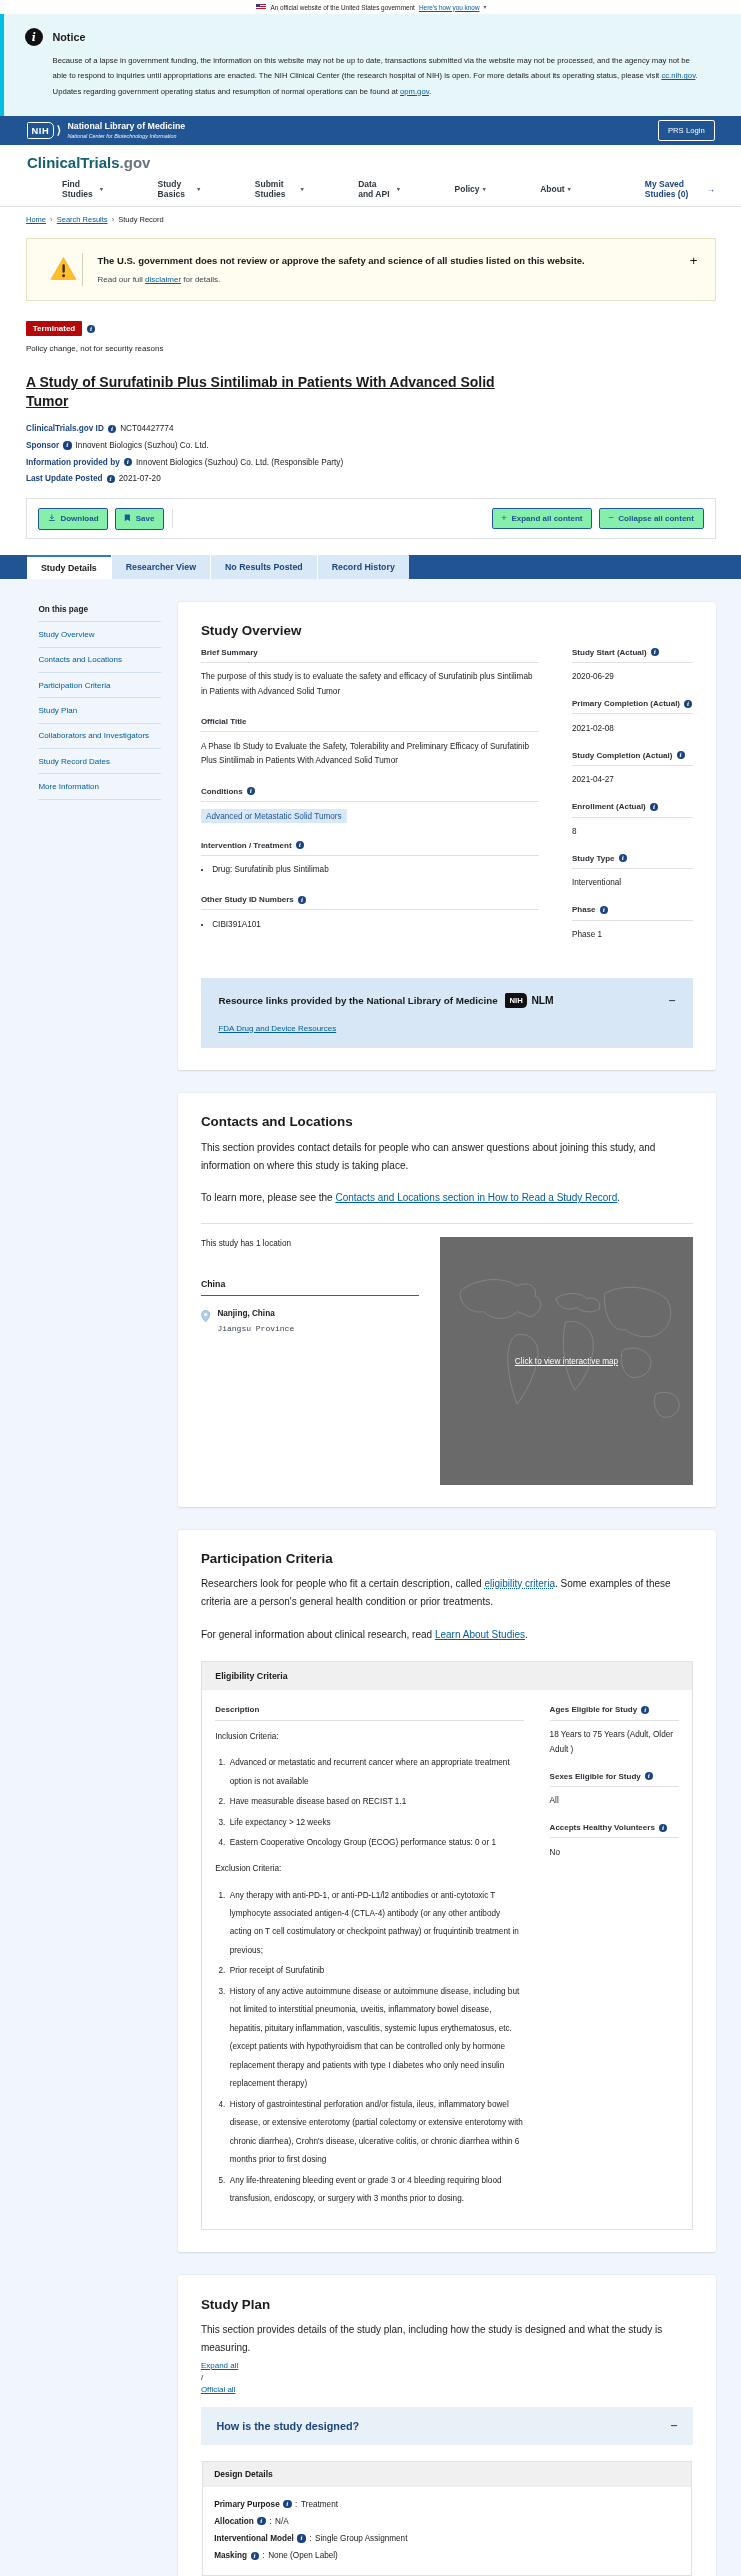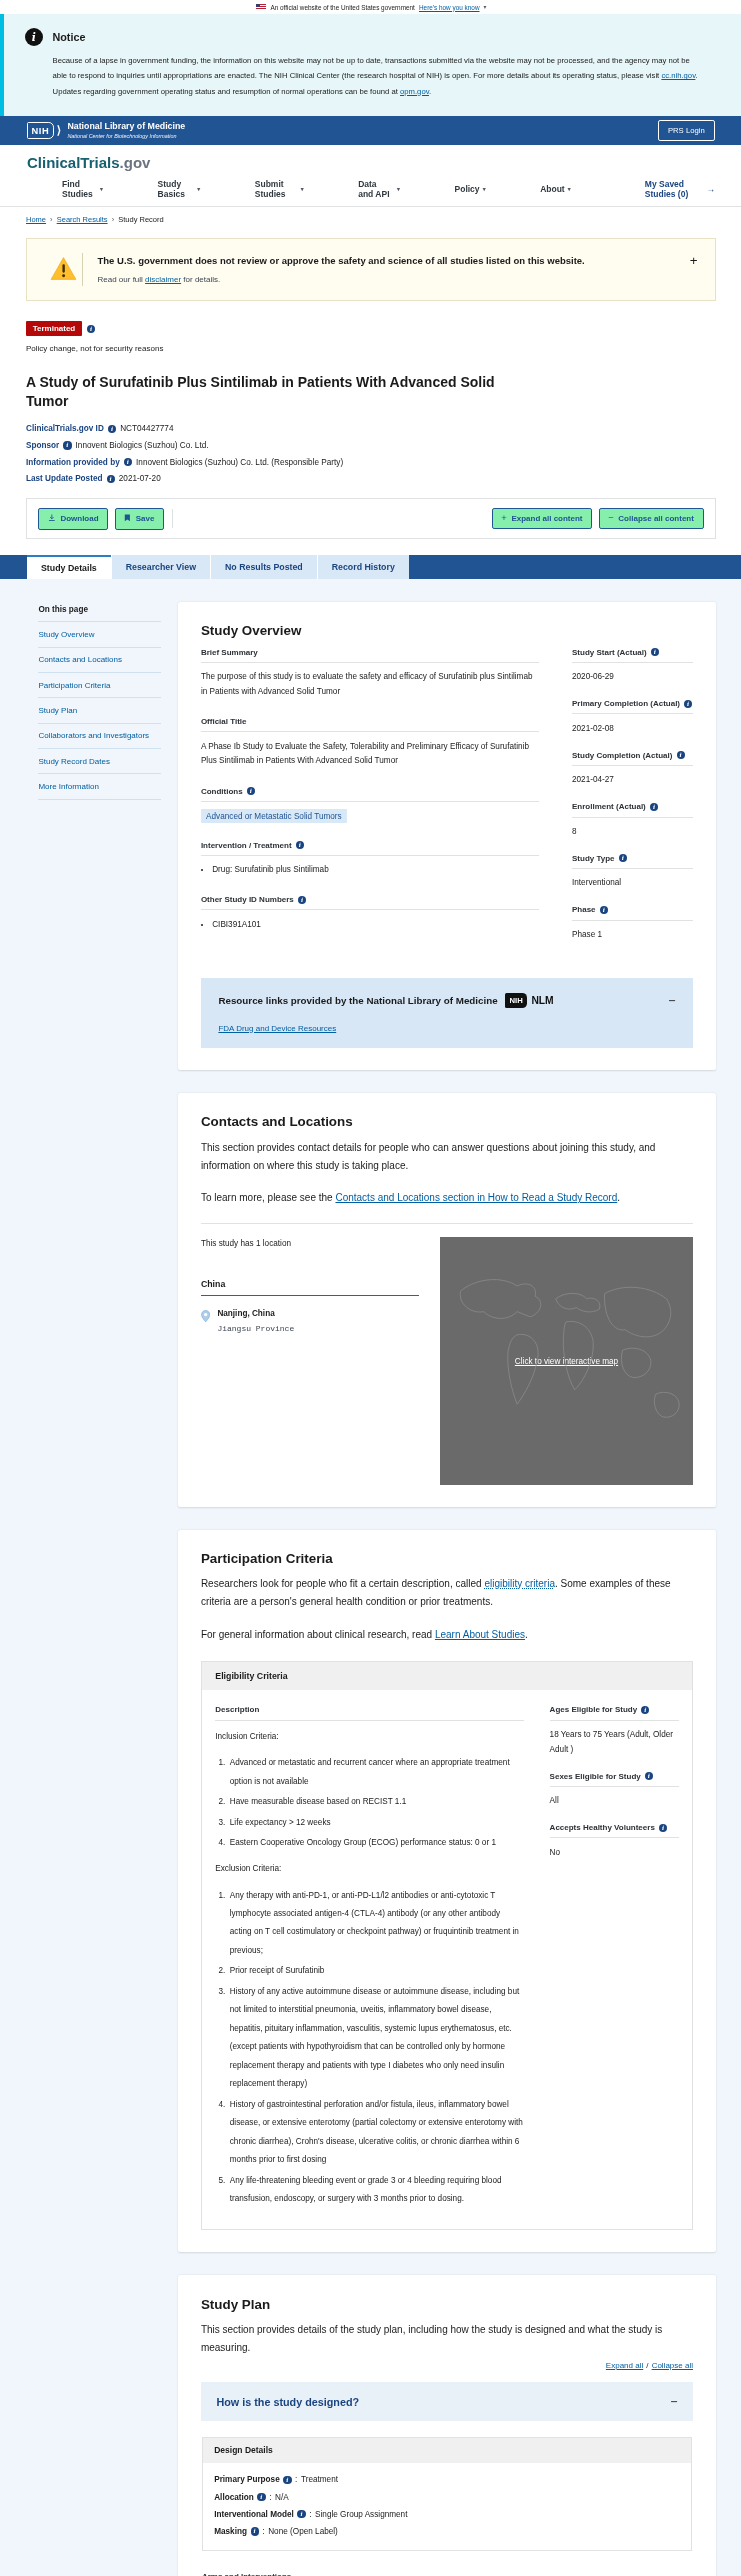--- a/index.html
+++ b/index.html
@@ -58,21 +58,21 @@
   .disc-rule{width:0.5px;background:#d8d2b4;align-self:stretch;margin-right:15.5px;}
   .disc-main{flex:1;padding:2.1px 0;}
   .disc-h{font-size:9.5px;font-weight:bold;margin-bottom:9.3px;}
   .disc-sub{font-size:8px;color:var(--gray);}
   .disc-plus{flex:0 0 20.6px;font-size:13.4px;font-weight:300;text-align:right;cursor:pointer;}
 
   
   .status-row{margin-top:20.6px;display:flex;align-items:center;gap:5.2px;}
   .badge{background:var(--red);color:#fff;font-size:8px;font-weight:bold;padding:3.1px 6.7px;border-radius:1px;}
   .why{margin-top:7.2px;font-size:8px;color:var(--ink);}
-  .study-title{margin-top:20.6px;font-size:14px;font-weight:bold;max-width:505px;line-height:1.35;}
+  .study-title{margin-top:20.6px;font-size:14px;font-weight:bold;max-width:505px;line-height:1.35;text-decoration:underline;}
   .meta{margin-top:13.4px;}
   .meta-row{display:flex;align-items:center;gap:4.1px;margin-bottom:7.7px;font-size:8.2px;}
   .meta-label{color:var(--navy);font-weight:bold;}
   .info-i{width:8.2px;height:8.2px;border-radius:50%;background:var(--navy);color:#fff;display:inline-flex;align-items:center;justify-content:center;font:italic bold 5.7px "DejaVu Serif",serif;flex:0 0 8.2px;}
 
   
   .toolbar{border:0.5px solid var(--hair);background:#fff;margin-top:14.4px;padding:8.8px 11.3px;display:flex;align-items:center;gap:6.2px;}
   .tb-btn{display:inline-flex;align-items:center;gap:4.6px;border:0.5px solid var(--hdrblue);color:var(--hdrblue);background:#86efac;font-size:8px;font-weight:bold;font-family:inherit;padding:5.2px 8.8px;border-radius:2.1px;cursor:pointer;}
   .tb-div{width:0.5px;height:19.6px;background:var(--hair);margin:0 2.1px;}
   .tb-spacer{flex:1;}
@@ -129,21 +129,21 @@
 
   .elig{border:0.5px solid var(--hair);margin-top:17.5px;}
   .elig-head{background:#f0f0f0;padding:8.8px 13.4px;font-size:8.8px;font-weight:bold;}
   .elig-body{padding:15.5px 13.4px;display:flex;gap:26px;}
   .elig-left{flex:1;min-width:0;}
   .elig-right{flex:0 0 129px;}
   .crit-title{font-size:8.2px;margin:11.3px 0 13.4px 0;}
   ol.crit{margin-left:12.4px;font-size:8.2px;line-height:2.25;margin-bottom:5.2px;}
   ol.crit li{padding-left:2.1px;margin-bottom:2.1px;}
 
-  .xlinks{display:flex;justify-content:flex-end;gap:3.1px;font-size:8px;margin:4.1px 0 12.4px 0;}
+  .xlinks{display:flex;justify-content:flex-end;gap:3.1px;font-size:8px;margin:4.1px 0 12.4px 0;flex-direction:column;}
   .acc{background:var(--panelblue);padding:12.4px 15.5px;display:flex;align-items:center;margin-top:6.2px;}
   .acc-title{font-size:10.8px;font-weight:bold;color:var(--navy);}
   .acc-min{margin-left:auto;font-size:12.4px;font-weight:300;cursor:pointer;}
   .acc-body{padding:15.5px 1px 7.2px 1px;}
   .gbox{border:0.5px solid var(--hair);}
   .gbox-head{background:#f0f0f0;padding:7.7px 11.3px;font-size:8.5px;font-weight:bold;}
   .gbox-body{padding:12.4px 11.3px;}
   .drow{font-size:8.2px;margin-bottom:8.2px;display:flex;align-items:center;gap:3.6px;}
   .drow b{font-weight:bold;}
   .sub-label{font-size:8px;font-weight:bold;color:#2d3136;margin:17.5px 0 0 0;padding-bottom:5.2px;border-bottom:0.5px solid var(--hair);display:flex;gap:4.1px;align-items:center;}
@@ -523,21 +523,21 @@
           </div>
         </div>
       </section>
 
       <section class="card">
         <h2>Study Plan</h2>
         <p class="sec-p">This section provides details of the study plan, including how the study is designed and what the study is measuring.</p>
         <div class="xlinks">
           <a href="#">Expand all</a>
           <span>/</span>
-          <a href="#">Collapse all</a>
+          <a href="#">Official all</a>
         </div>
 
         <div class="acc">
           <span class="acc-title">How is the study designed?</span>
           <span class="acc-min">−</span>
         </div>
         <div class="acc-body">
           <div class="gbox">
             <div class="gbox-head">Design Details</div>
             <div class="gbox-body">

